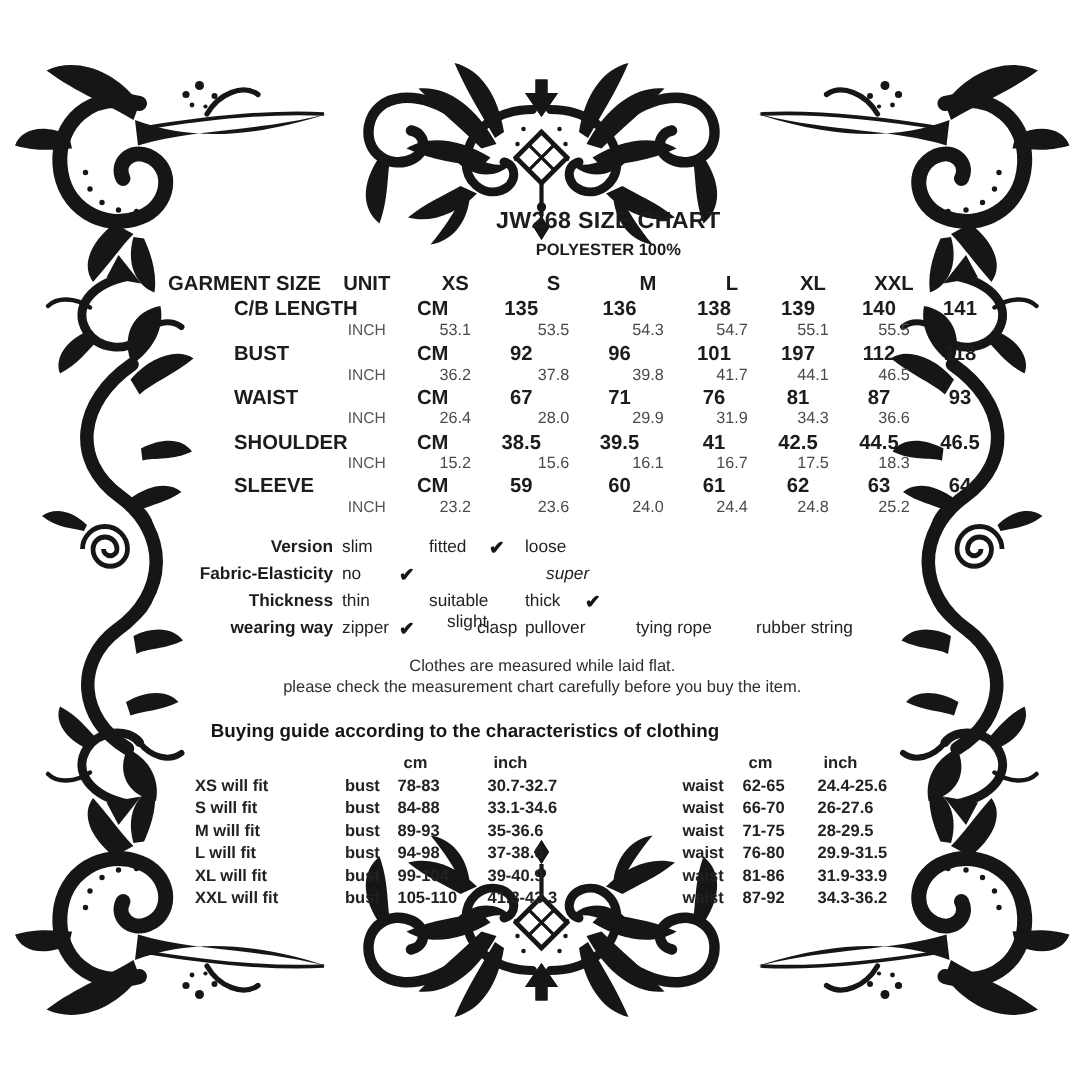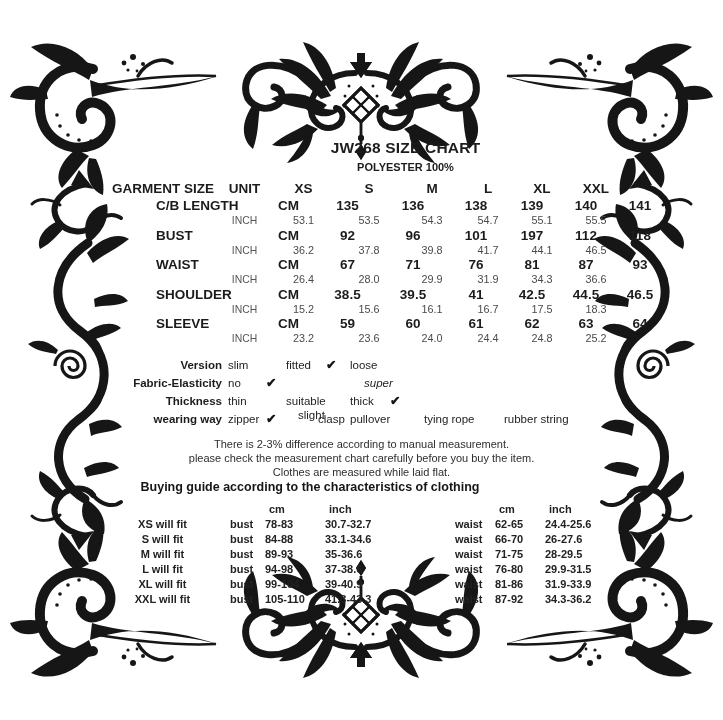--- a/index.html
+++ b/index.html
@@ -32,21 +32,21 @@
 
   .notes{position:absolute;top:437px;left:0;width:723px;text-align:center;
          font-size:11px;line-height:14px;color:#2e2e2e;}
   .guide-heading{position:absolute;top:480px;left:0;width:620px;text-align:center;
          font-size:12.5px;font-weight:bold;color:#161616;}
 
   
   .guide{position:absolute;top:502px;left:130px;width:505px;font-size:11px;font-weight:bold;color:#222;}
   .grow{display:grid;grid-template-columns:65px 35px 35px 60px 130px 40px 50px 90px;height:15px;line-height:15px;}
   .gcell{text-align:left;white-space:nowrap;}
-  .gcell.right{text-align:center;}
+  .gcell.right{text-align:left;}
   .gcell.hdr{padding-left:4px;}
 </style>
 </head>
 <body>
 
 <svg class="border-svg" viewBox="0 0 723 720" xmlns="http://www.w3.org/2000/svg">
   <defs>
     <g id="cornerTL" fill="#161616" stroke="none">
       <path d="M90,80 C125,93 165,93 218,76 C170,88 128,86 92,97 Z"></path>
       <path d="M92,86 C140,78 180,74 216,76" fill="none" stroke="#161616" stroke-width="2.5"></path>
@@ -268,23 +268,22 @@
       <div class="attr-opt" style="left: 115px;">zipper</div>
       <div class="attr-check" style="left: 153px;">✔</div>
       <div class="attr-opt" style="left: 173px; margin-left: 32px;">clasp</div>
       <div class="attr-opt" style="left: 237px;">pullover</div>
       <div class="attr-opt" style="left: 311px;">tying rope</div>
       <div class="attr-opt" style="left: 391px;">rubber string</div>
     </div>
   </div>
 
 <div class="notes">
-  <div>There is 2-3% difference according to manual measurement.</div>
+  <div>Clothes are measured while laid flat.</div>
   <div>please check the measurement chart carefully before you buy the item.</div>
-  <div>Clothes are measured while laid flat.</div>
 </div>
 
 <div class="guide-heading">Buying guide according to the characteristics of clothing</div>
 
 <div class="guide">
     <div class="grow">
       <div class="gcell hdr right"></div>
       <div class="gcell hdr"></div>
       <div class="gcell hdr"></div>
       <div class="gcell hdr">cm</div>

